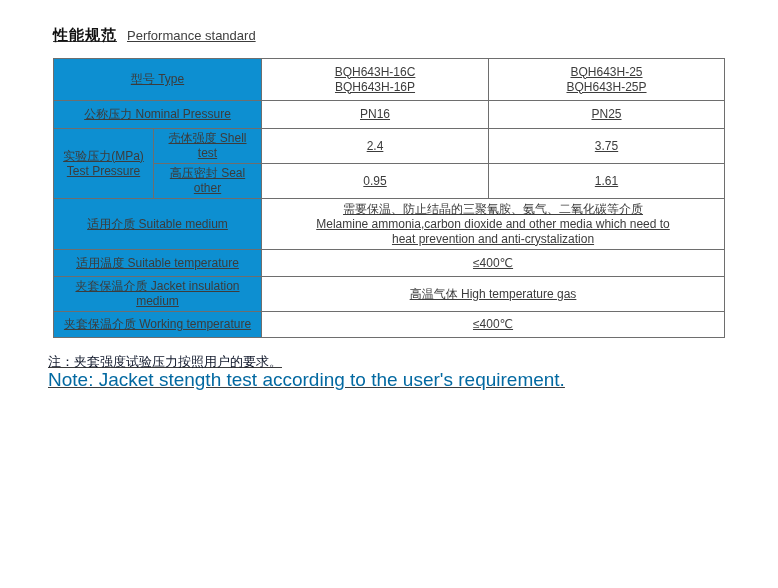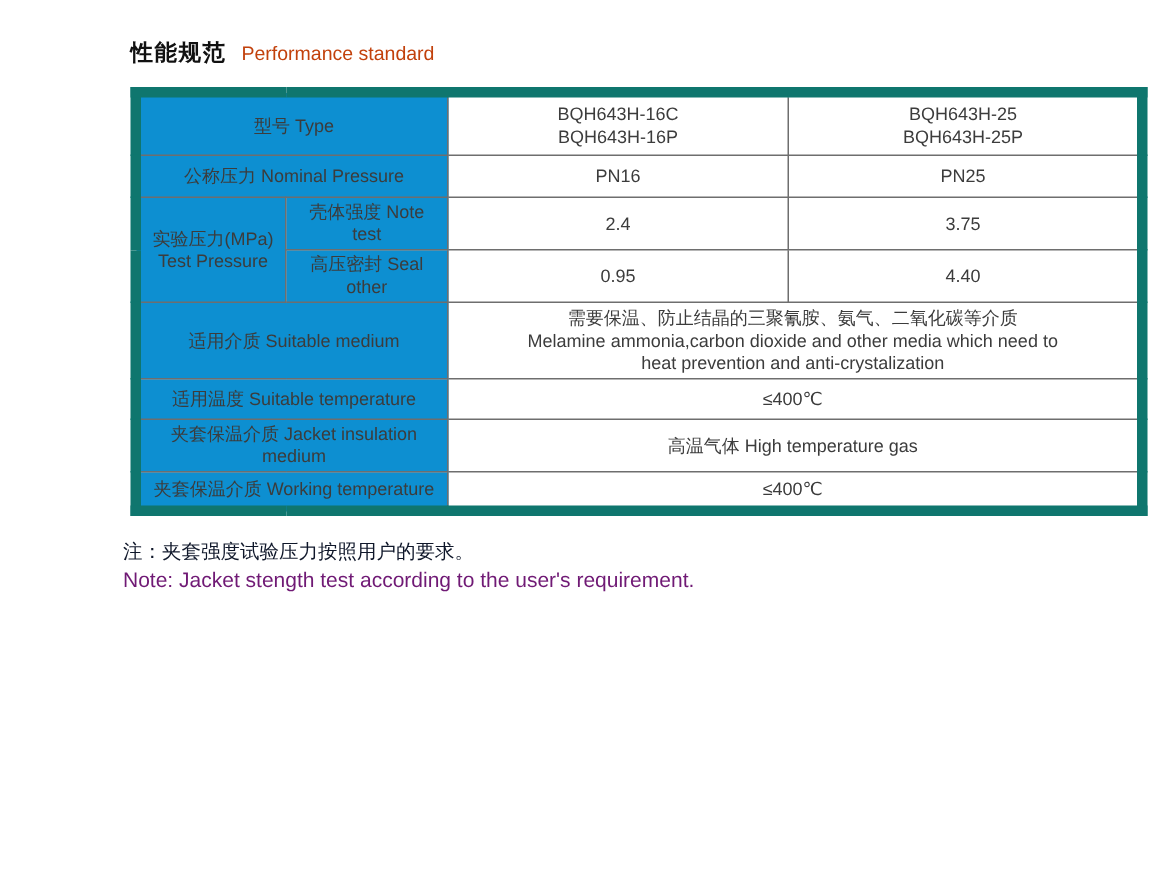--- a/index.html
+++ b/index.html
@@ -3,33 +3,33 @@
 <meta charset="utf-8">
 <style>
   * { margin: 0; padding: 0; box-sizing: border-box; }
   html, body { background: #ffffff; }
   body {
     width: 778px; height: 588px;
     font-family: "Liberation Sans", "DejaVu Sans", sans-serif;
     color: #3c3c3c;
     overflow: hidden;
   }
-  .page { padding: 26px 52px 0 87px; }
+  .page { padding: 26px 52px 0 53px; text-decoration: underline; }
 
   
   .title-row { display: flex; align-items: baseline; gap: 10px; margin-bottom: 13px; }
   .title-zh { font-size: 15px; font-weight: bold; color: #111; letter-spacing: 1px; }
-  .title-en { font-size: 13px; color: #c2410c; }
+  .title-en { font-size: 13px; color: #404040; }
 
   
   table.spec {
     border-collapse: collapse;
     table-layout: fixed;
     width: 671px;
-    border: 7px solid #0f766e;
+    border: 1px solid #0f766e;
   }
   table.spec td {
     border: 1px solid #6e6e6e;
     font-size: 12px;
     color: #3c3c3c;
     text-align: center;
     vertical-align: middle;
     line-height: 15px;
     padding: 2px 4px;
   }
@@ -44,21 +44,21 @@
   tr.r3 td { height: 27px; }
   tr.r4 td { height: 27px; }
   tr.r5 td { height: 51px; }
   tr.r6 td { height: 27px; }
   tr.r7 td { height: 27px; }
   tr.r8 td { height: 26px; }
 
   
   .note { margin-top: 15px; margin-left: -5px; }
   .note-zh { font-size: 13px; color: #0f172a; line-height: 18px; }
-  .note-en { font-size: 14px; color: #701a75; line-height: 18px; }
+  .note-en { font-size: 19px; color: #0369a1; line-height: 18px; }
 </style>
 </head>
 <body>
 
 <div class="page">
 
   <div class="title-row">
     <span class="title-zh">性能规范</span>
     <span class="title-en">Performance standard</span>
   </div>
@@ -93,32 +93,32 @@
       <td>PN16</td>
       <td>PN25</td>
     </tr>
 
     <tr class="r3">
       <td class="blue" rowspan="2">
         <div>实验压力(MPa)</div>
         <div>Test Pressure</div>
       </td>
       <td class="blue">
-        <span>壳体强度  Note test</span>
+        <span>壳体强度  Shell test</span>
       </td>
       <td>2.4</td>
       <td>3.75</td>
     </tr>
 
     <tr class="r4">
       <td class="blue">
         <span>高压密封  Seal other</span>
       </td>
       <td>0.95</td>
-      <td>4.40</td>
+      <td>1.61</td>
     </tr>
 
     <tr class="r5">
       <td class="blue" colspan="2">
         <span>适用介质 Suitable medium</span>
       </td>
       <td colspan="2">
         <div>需要保温、防止结晶的三聚氰胺、氨气、二氧化碳等介质</div>
         <div>Melamine ammonia,carbon dioxide and other media which need to</div>
         <div>heat prevention and anti-crystalization</div>

